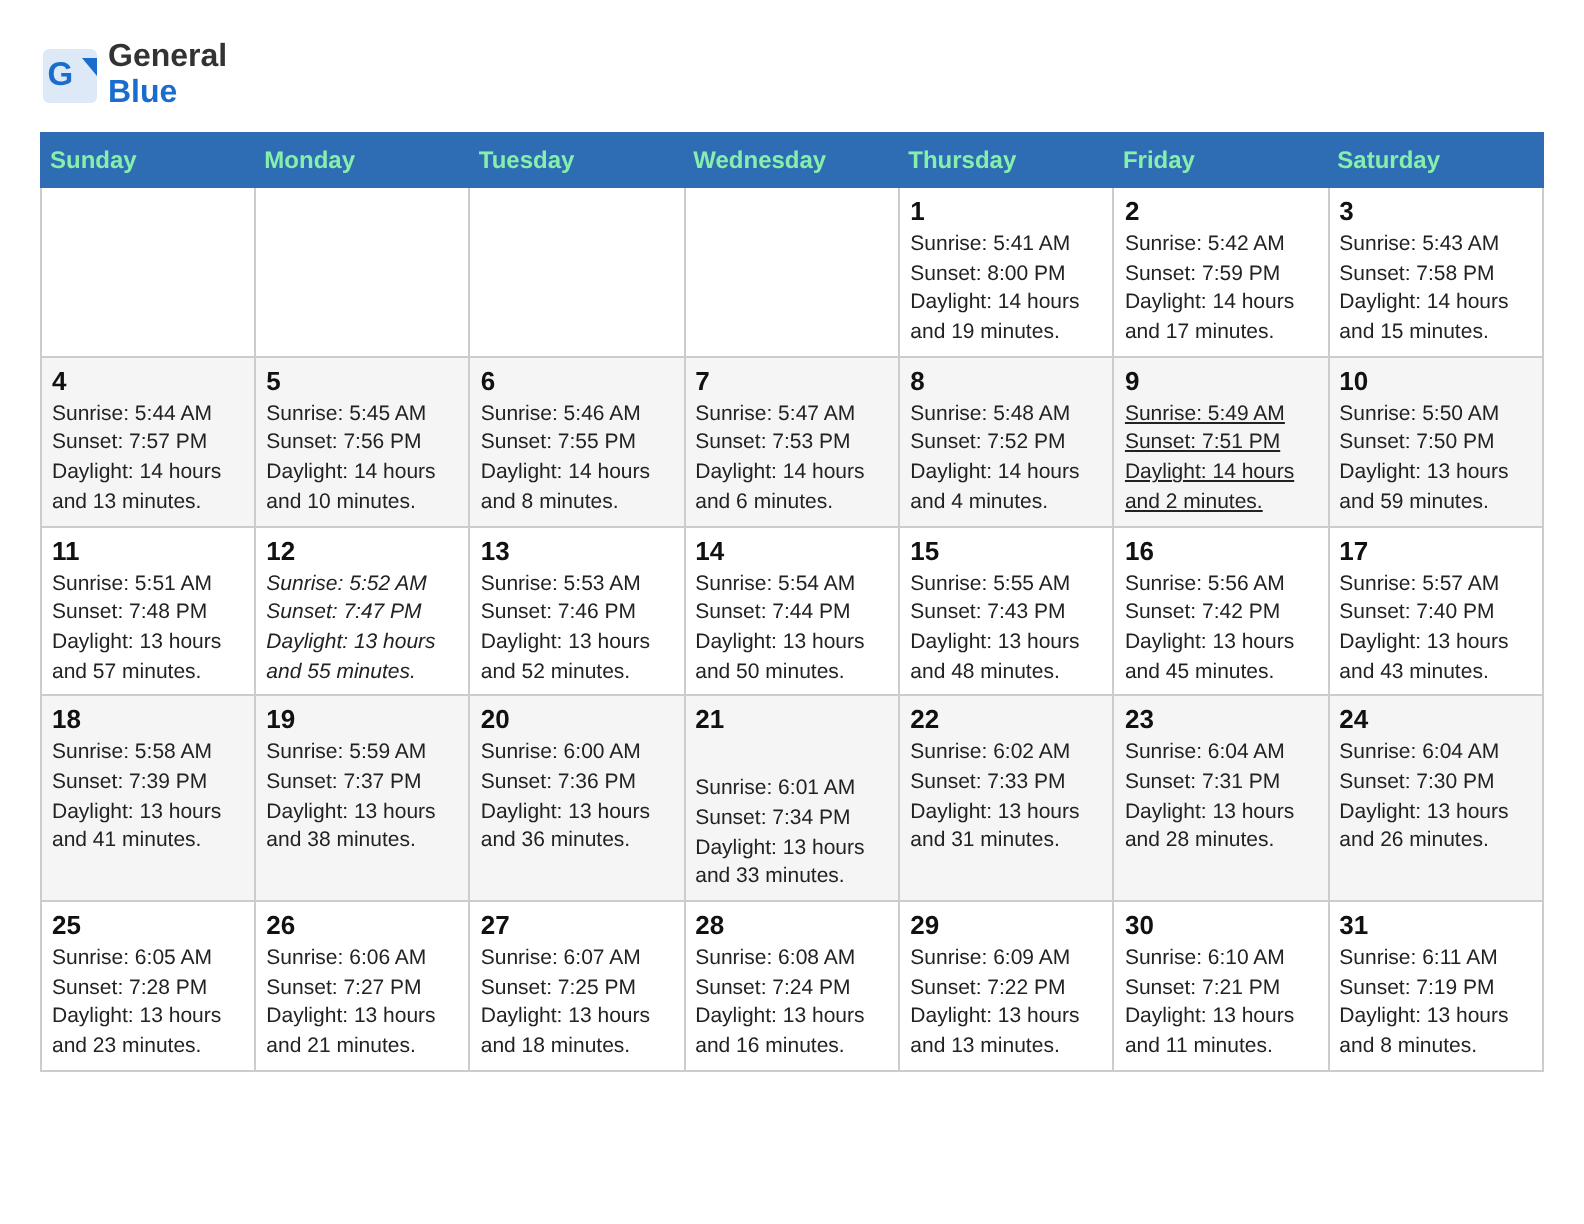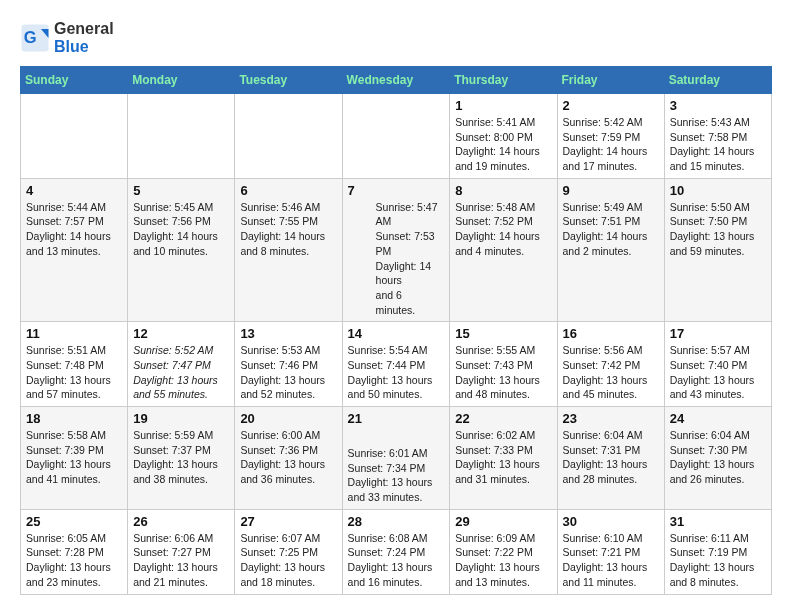--- a/index.html
+++ b/index.html
@@ -152,35 +152,35 @@
         </td>
         <td>
           <span class="day-number">6</span>
           <div class="day-info" style="white-space: pre-line;">Sunrise: 5:46 AM
 Sunset: 7:55 PM
 Daylight: 14 hours
 and 8 minutes.</div>
         </td>
         <td>
           <span class="day-number">7</span>
-          <div class="day-info" style="white-space: pre-line; margin-left: 28px;">Sunrise: 5:47 AM
+          <div class="day-info" style="white-space: pre-line;">Sunrise: 5:47 AM
 Sunset: 7:53 PM
 Daylight: 14 hours
 and 6 minutes.</div>
         </td>
         <td>
           <span class="day-number">8</span>
           <div class="day-info" style="white-space: pre-line;">Sunrise: 5:48 AM
 Sunset: 7:52 PM
 Daylight: 14 hours
 and 4 minutes.</div>
         </td>
         <td>
           <span class="day-number">9</span>
-          <div class="day-info" style="white-space: pre-line;">Sunrise: 5:49 AM
+          <div class="day-info" style="white-space: pre-line; text-decoration: underline;">Sunrise: 5:49 AM
 Sunset: 7:51 PM
 Daylight: 14 hours
 and 2 minutes.</div>
         </td>
         <td>
           <span class="day-number">10</span>
           <div class="day-info" style="white-space: pre-line;">Sunrise: 5:50 AM
 Sunset: 7:50 PM
 Daylight: 13 hours
 and 59 minutes.</div>

